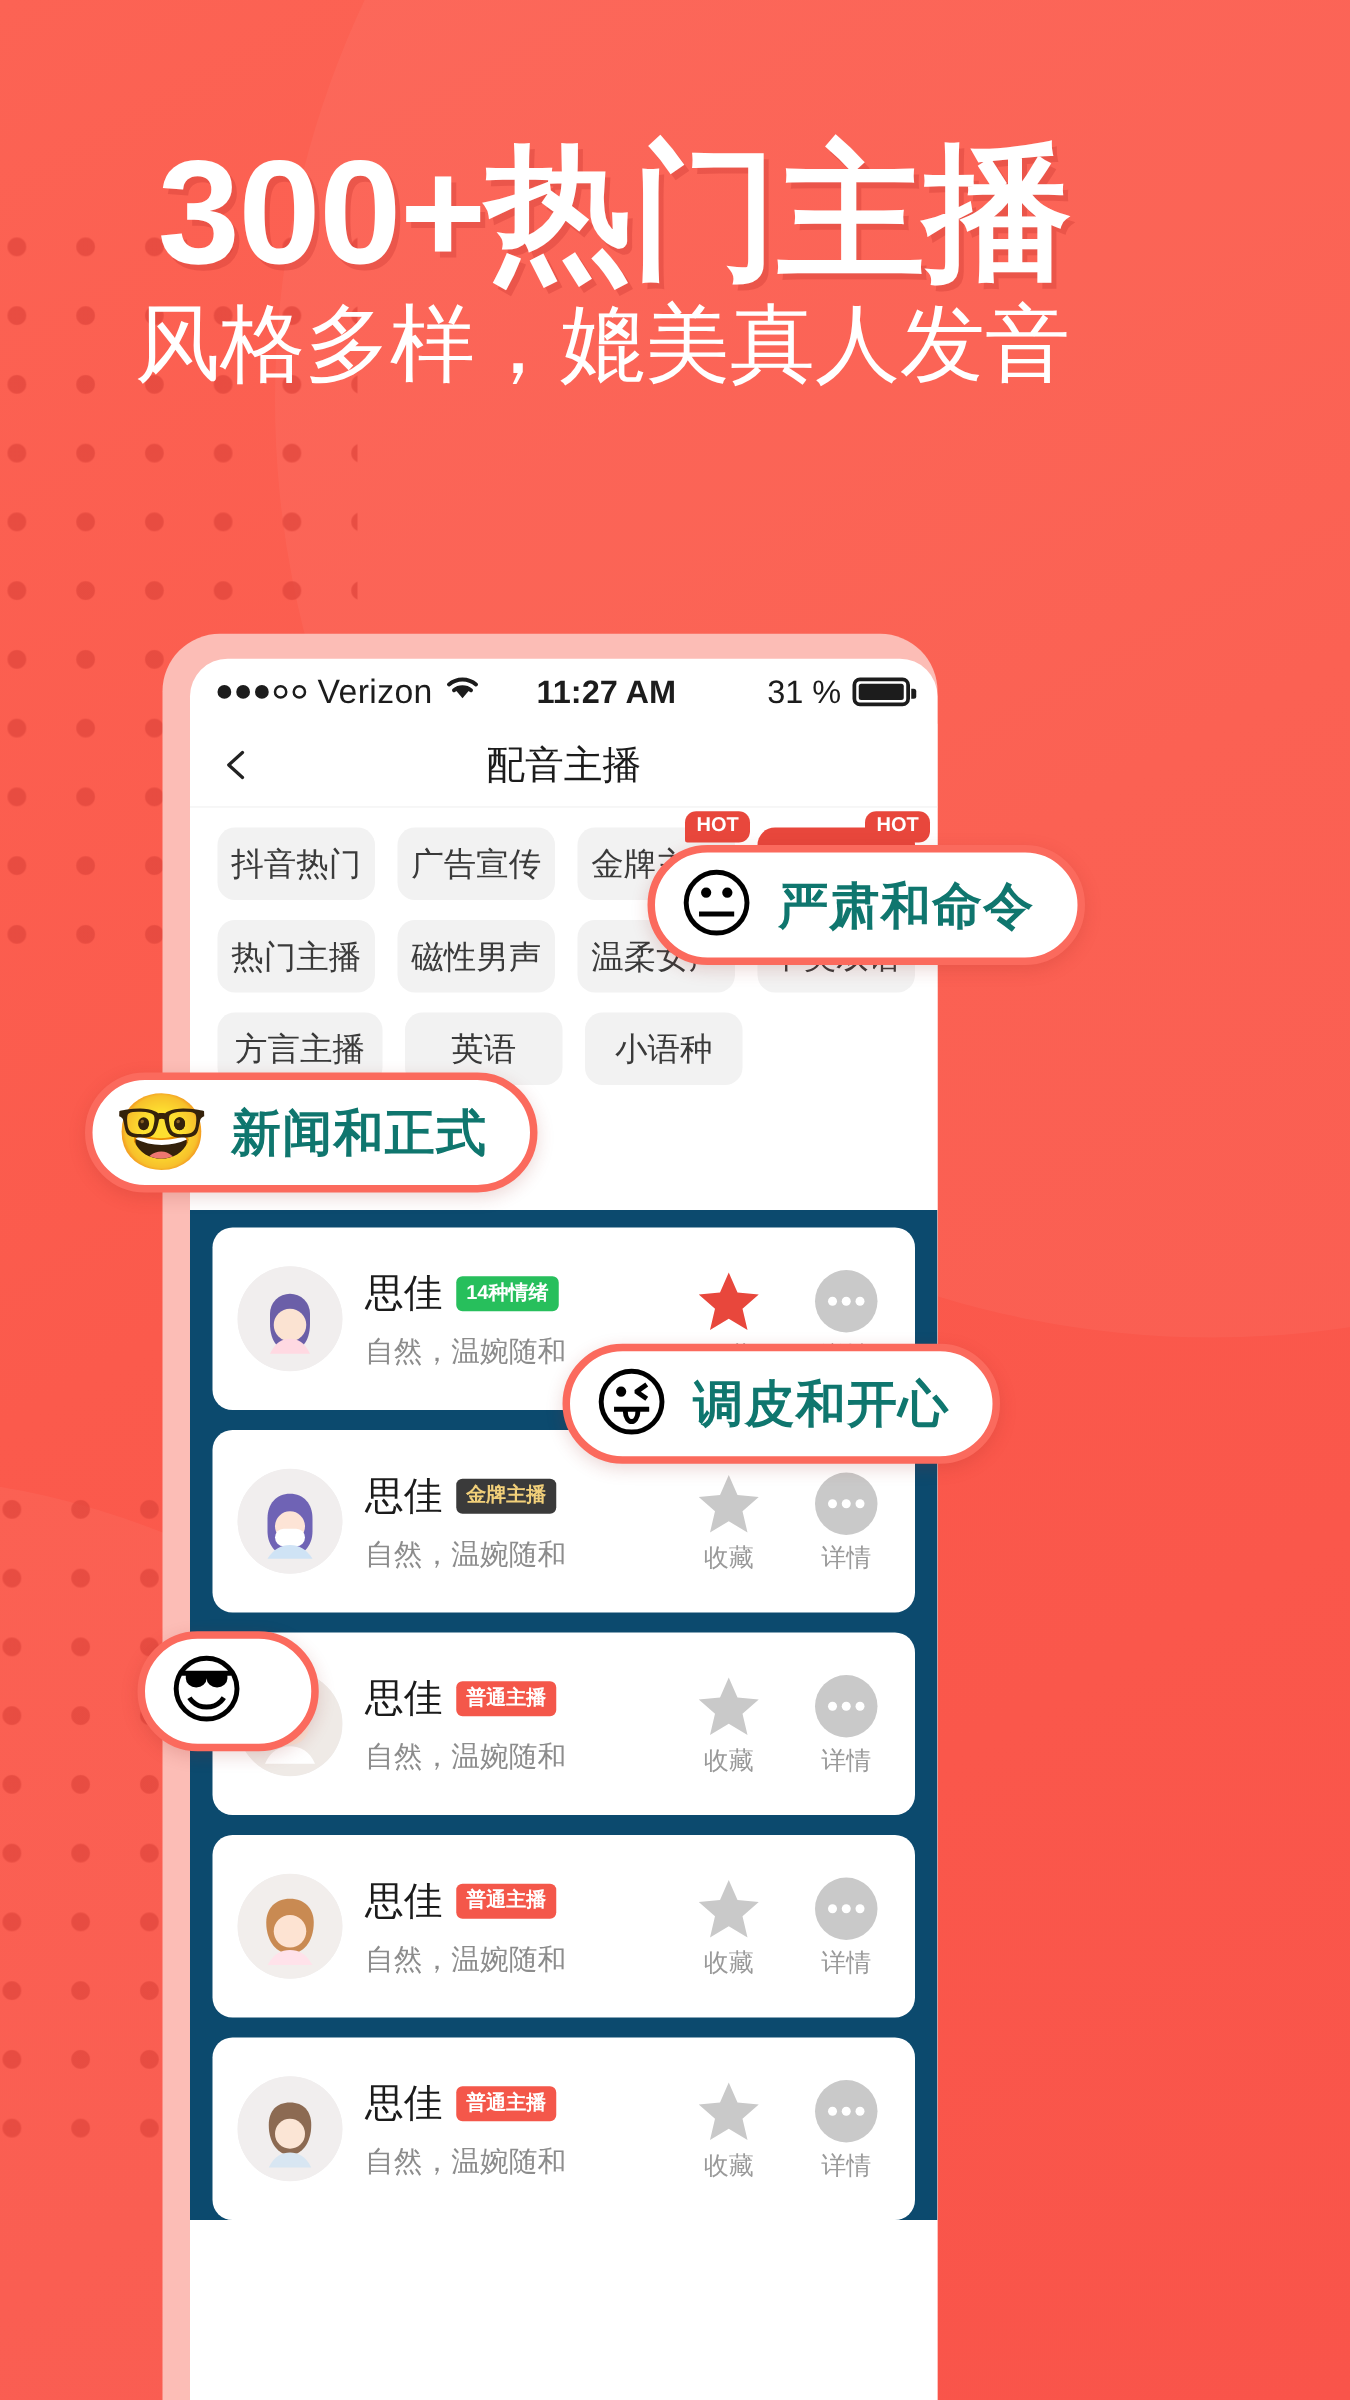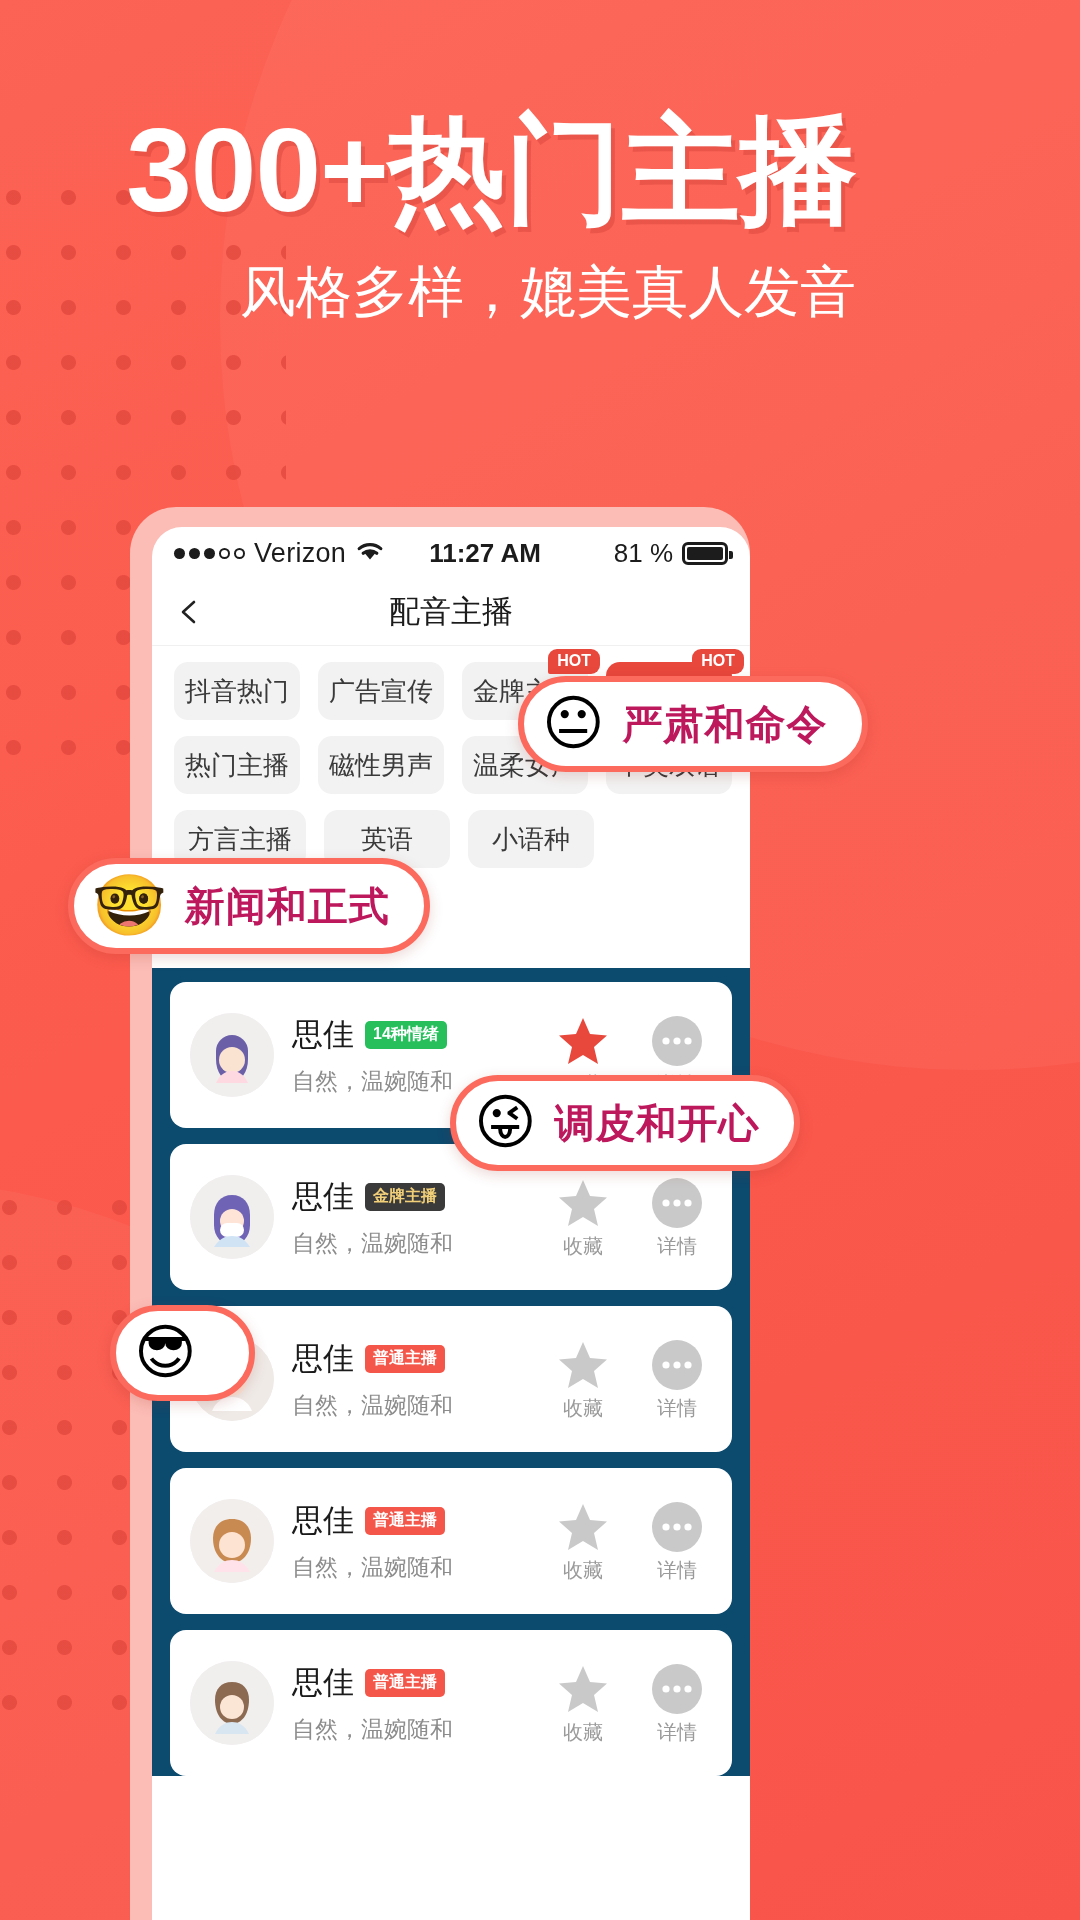--- a/index.html
+++ b/index.html
@@ -41,22 +41,21 @@
   #headline .h1 {
     font-size: 118px;
     line-height: 1.12;
     font-weight: bold;
     color: #ffffff;
     letter-spacing: -1px;
     text-shadow: 4px 5px 0 rgba(200,55,48,0.33);
     white-space: nowrap;
   }
   #headline .h2 {
-    margin-top: 24px;
-    font-size: 56px;
+    font-size: 68px;
     line-height: 1.15;
     font-weight: normal;
     color: #ffffff;
     white-space: nowrap;
   }
 
   
   #phone {
     position: absolute;
     left: 130px; top: 507px;
@@ -168,21 +167,21 @@
     position: absolute;
     display: flex; align-items: center;
     background: #fff;
     border: 6px solid #fb6a5d;
     border-radius: 56px;
     padding: 12px 34px 12px 18px;
     box-shadow: 0 4px 14px rgba(150,40,35,0.18);
     white-space: nowrap;
   }
   .callout .emoji { font-size: 60px; line-height: 1; margin-right: 18px; }
-  .callout .ctext { font-size: 40px; font-weight: bold; color: #be185d; letter-spacing: 1px; }
+  .callout .ctext { font-size: 40px; font-weight: bold; color: #0f766e; letter-spacing: 1px; }
   #callout-0 { left: 518px; top: 676px; }
   #callout-1 { left: 68px;  top: 858px; }
   #callout-2 { left: 450px; top: 1075px; }
   #callout-3 { left: 110px; top: 1305px; }
 </style>
 </head>
 <body>
 
 <div id="bg-wrap">
   <div class="bg-base"></div>
@@ -213,21 +212,21 @@
         <span class="wifi-ic">
           <svg width="30" height="22" viewBox="0 0 30 22">
             <path d="M15 19.5 l5.2-6.2 a8 8 0 0 0 -10.4 0 z" fill="#1c1c1c"></path>
             <path d="M4.2 8.6 a16.5 16.5 0 0 1 21.6 0" stroke="#1c1c1c" stroke-width="3.2" fill="none" stroke-linecap="round"></path>
             <path d="M8.2 13.2 a10.8 10.8 0 0 1 13.6 0" stroke="#1c1c1c" stroke-width="3.2" fill="none" stroke-linecap="round"></path>
           </svg>
         </span>
       </div>
       <div class="sb-mid">11:27 AM</div>
       <div class="sb-right">
-        <span class="batt-pct">81 %</span>
+        <span class="batt-pct">31 %</span>
         <span class="batt">
             <span></span>
           </span>
       </div>
     </div>
 
     <div id="navbar">
       <div class="back">
         <svg width="30" height="30" viewBox="0 0 30 30">
           <path d="M20 5 L9 15 L20 25" stroke="#222" stroke-width="2.6" fill="none" stroke-linecap="round" stroke-linejoin="round"></path>

